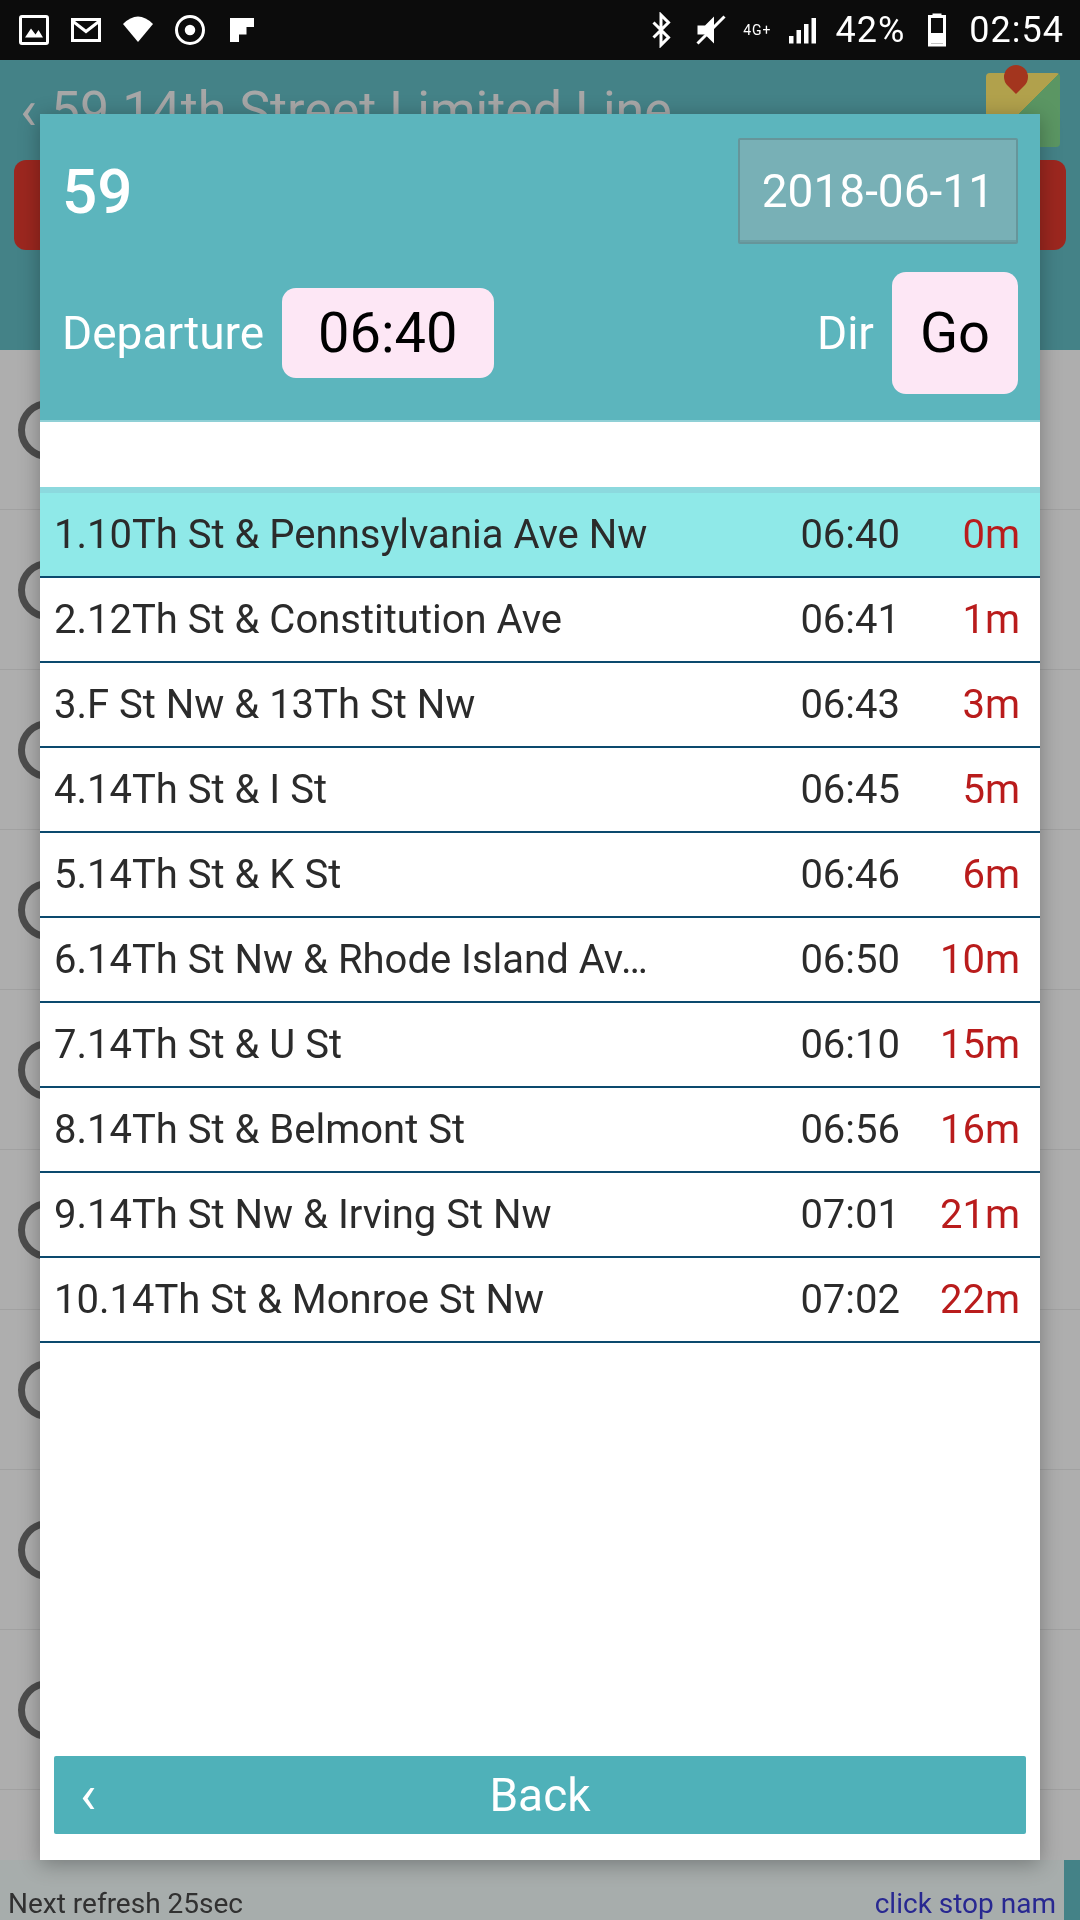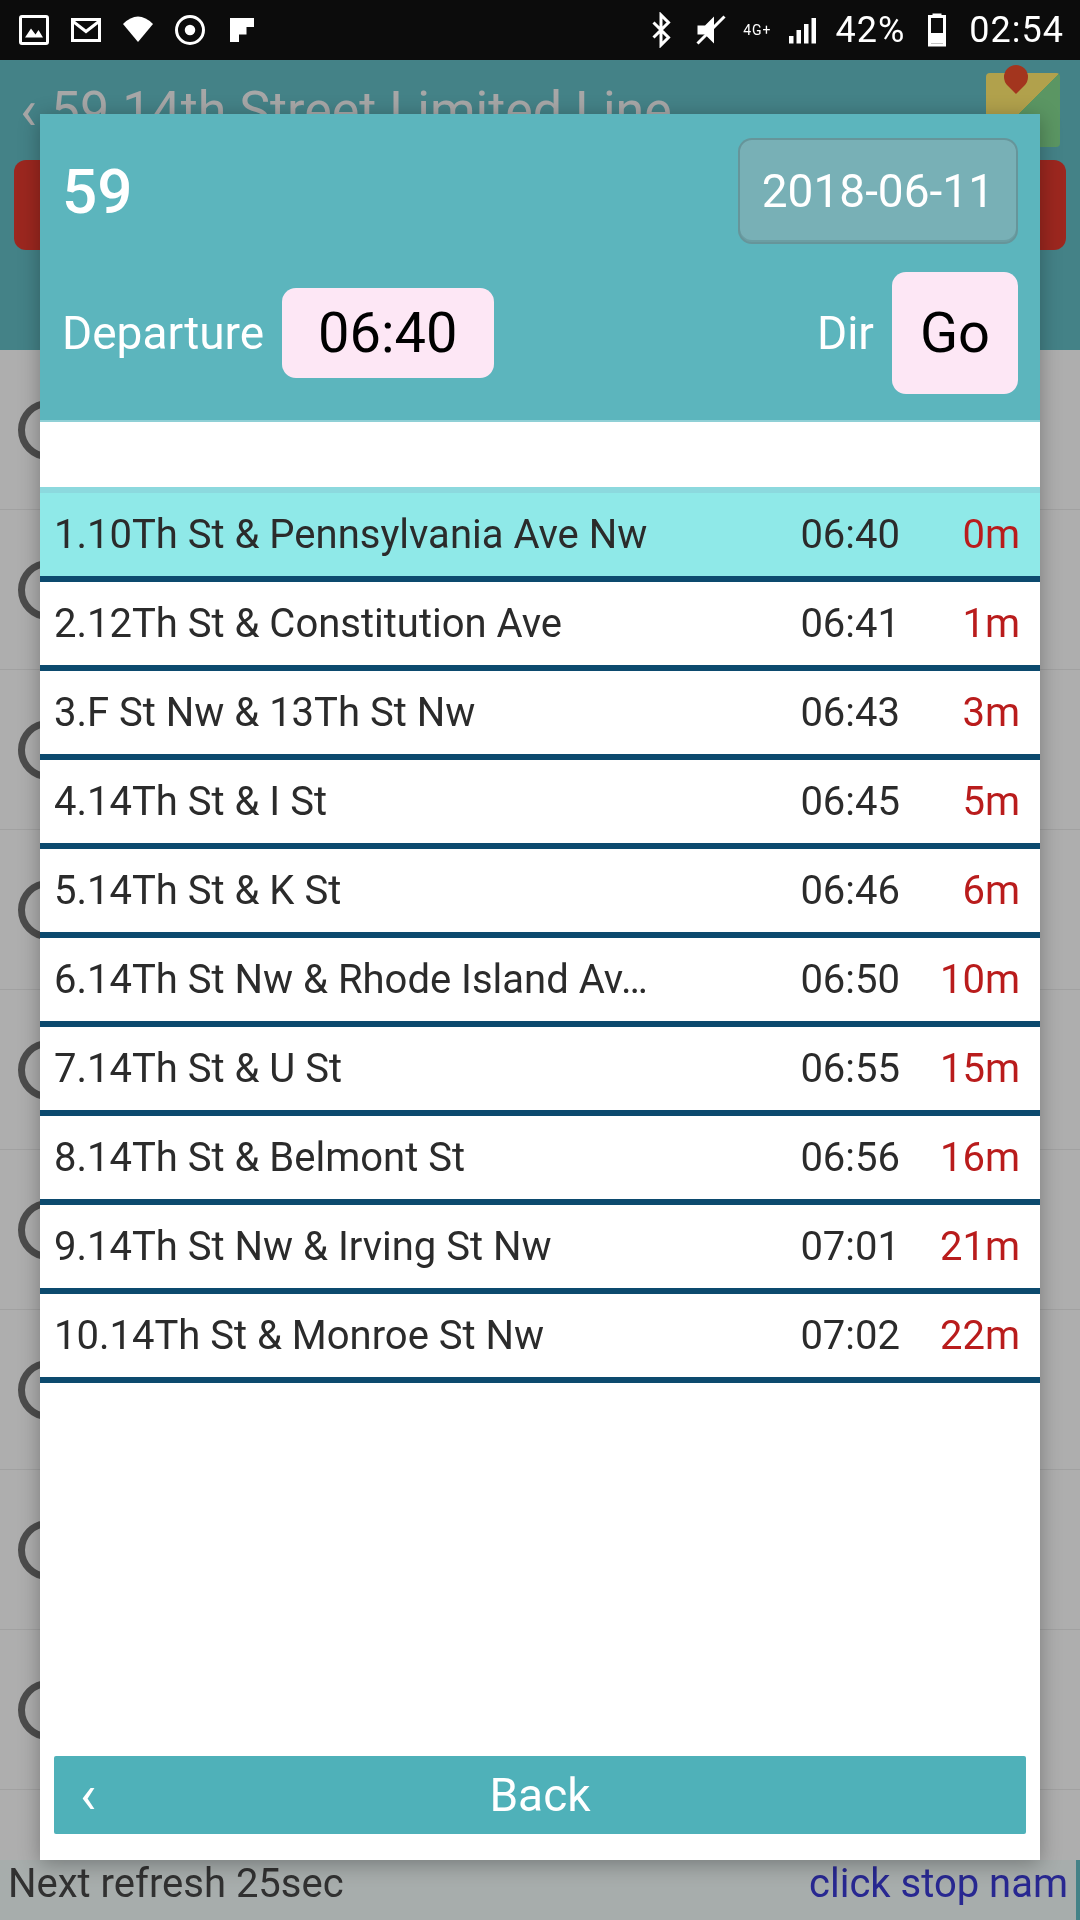--- a/index.html
+++ b/index.html
@@ -16,43 +16,43 @@
   
   .page-bg { position: absolute; top: 60px; left: 0; right: 0; bottom: 0; background: #5fb4bc; }
   .page-header { height: 100px; display: flex; align-items: center; padding: 0 20px; color: #e8e8e8; font-size: 52px; gap: 14px; }
   .map-icon-bg { margin-left: auto; width: 74px; height: 74px; background: linear-gradient(135deg,#f6e06a 0 50%, #7fd08a 50% 100%); border-radius: 4px; position: relative; }
   .map-pin { position: absolute; top: -8px; left: 18px; width: 24px; height: 24px; background:#e24a2a; border-radius: 50% 50% 50% 0; transform: rotate(-45deg);}
   .chips-row { height: 120px; display: flex; justify-content: space-between; padding: 0 14px; }
   .chip { width: 60px; height: 90px; background: #d9372c; border-radius: 12px; }
   .bg-list { background: #f2f2f2; position: absolute; top: 290px; left:0; right:0; bottom: 60px; }
   .bg-stop { height: 160px; border-bottom: 1px solid #e0e0e0; display:flex; align-items:center; padding-left: 18px;}
   .bg-circle { width: 60px; height: 60px; border: 7px solid #6b6b6b; border-radius: 50%; }
-  .bg-footer { position: absolute; left:0; right:4px; bottom:0; height: 60px; background:#e8f0ef; display:flex; align-items:flex-start; padding: 0 8px; font-size: 40px; color:#444;}
+  .bg-footer { position: absolute; left:0; right:16px; bottom:0; height: 60px; background:#e8f0ef; display:flex; align-items:flex-end; padding: 0 8px; font-size: 28px; color:#444;}
   .bg-footer .link { margin-left:auto; color:#3838c9; }
 
   .dim-overlay { position: absolute; top:60px; left:0; right:0; bottom:0; background: rgba(0,0,0,0.28); }
 
   
   .modal { position: absolute; top: 114px; left: 40px; right: 40px; bottom: 60px; background: #fff; display:flex; flex-direction:column; box-shadow: 0 4px 20px rgba(0,0,0,0.3); }
   .modal-header { background: #5cb5bd; color:#fff; padding: 24px 22px 8px 22px; text-align: center; }
   .mh-row1 { display:flex; align-items:center; }
   .route-no { font-size: 62px; font-weight: 500; }
-  .date-chip { margin-left:auto; background:#78b0b6; border: 2px solid rgba(0,0,0,0.15); border-radius: 14px; padding: 24px 22px; font-size: 46px; color:#fff; box-shadow: inset 0 -2px 0 rgba(0,0,0,0.1);}
+  .date-chip { margin-left:auto; background:#78b0b6; border: 2px solid rgba(0,0,0,0.15); border-radius: 2px; padding: 24px 22px; font-size: 46px; color:#fff; box-shadow: inset 0 -2px 0 rgba(0,0,0,0.1);}
   .mh-row2 { display:flex; align-items:center; gap: 18px; margin-top: 28px; padding-bottom: 18px;}
   .lbl { font-size: 46px; color:#fff; }
   .pill { background:#fde7f5; color:#000; font-size: 56px; font-weight:400; border-radius: 14px; padding: 12px 36px; }
   .pill-go { padding: 28px 28px; }
   .col-headers { display:flex; padding: 6px 22px 10px 22px; color:#fff; font-size: 42px; border-top: 2px solid #8fd0d6; }
   .col-name { flex: 1; text-align:center; padding-right: 120px;}
   .col-arr { width: 180px; text-align:center; }
   .col-trav { width: 170px; text-align:center; }
   .thin-bar { height: 6px; background:#8cd9de; }
 
   .stops { flex:1; overflow:hidden; background:#fff; display:flex; flex-direction:column; }
-  .stop-row { display:flex; align-items:center; padding: 18px 20px 18px 14px; border-bottom: 6px solid #0c4a6e; font-size: 40px; color:#2b2b2b; }
+  .stop-row { display:flex; align-items:center; padding: 18px 20px 18px 14px; border-bottom: 2px solid #0c4a6e; font-size: 40px; color:#2b2b2b; }
   .stop-row.highlight { background:#8fe9e8; }
   .stop-name { flex:1; white-space:nowrap; overflow:hidden; text-overflow:ellipsis; padding-right: 10px; }
   .stop-arr { width: 150px; text-align:right; color:#2b2b2b; }
   .stop-trav { width: 120px; text-align:right; color:#b91c1c; }
 
   .modal-back { margin: 18px 14px 26px 14px; background:#4fb1b9; color:#fff; height: 78px; display:flex; align-items:center; justify-content:center; font-size: 46px; position:relative; border-radius: 2px; }
   .back-chevron { position:absolute; left: 26px; font-size: 54px; line-height: 1; }
 </style>
 </head>
 <body>
@@ -200,21 +200,21 @@
         <span class="stop-arr">06:46</span>
         <span class="stop-trav">6m</span>
       </div>
       <div class="stop-row">
         <span class="stop-name">6.14Th St Nw &amp; Rhode Island Av…</span>
         <span class="stop-arr">06:50</span>
         <span class="stop-trav">10m</span>
       </div>
       <div class="stop-row">
         <span class="stop-name">7.14Th St &amp; U St</span>
-        <span class="stop-arr">06:55</span>
+        <span class="stop-arr">06:10</span>
         <span class="stop-trav">15m</span>
       </div>
       <div class="stop-row">
         <span class="stop-name">8.14Th St &amp; Belmont St</span>
         <span class="stop-arr">06:56</span>
         <span class="stop-trav">16m</span>
       </div>
       <div class="stop-row">
         <span class="stop-name">9.14Th St Nw &amp; Irving St Nw</span>
         <span class="stop-arr">07:01</span>

